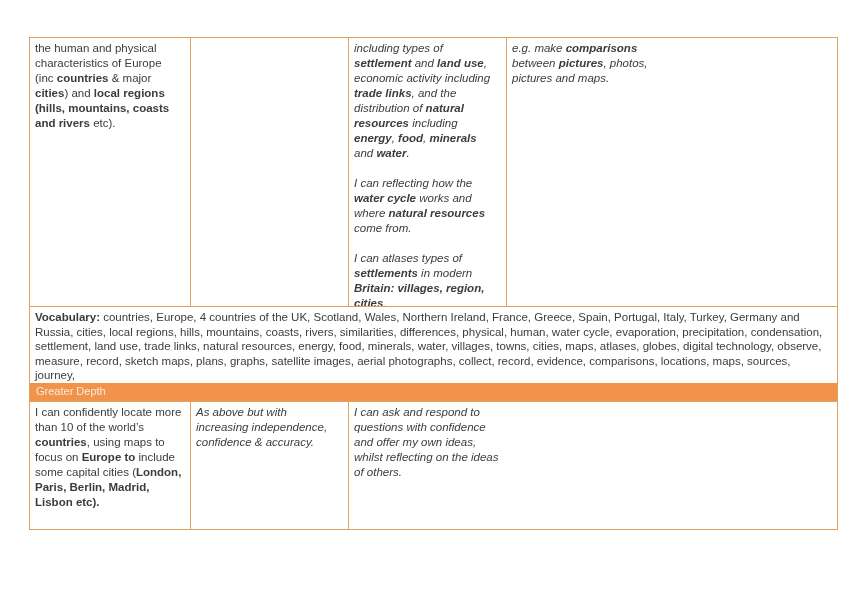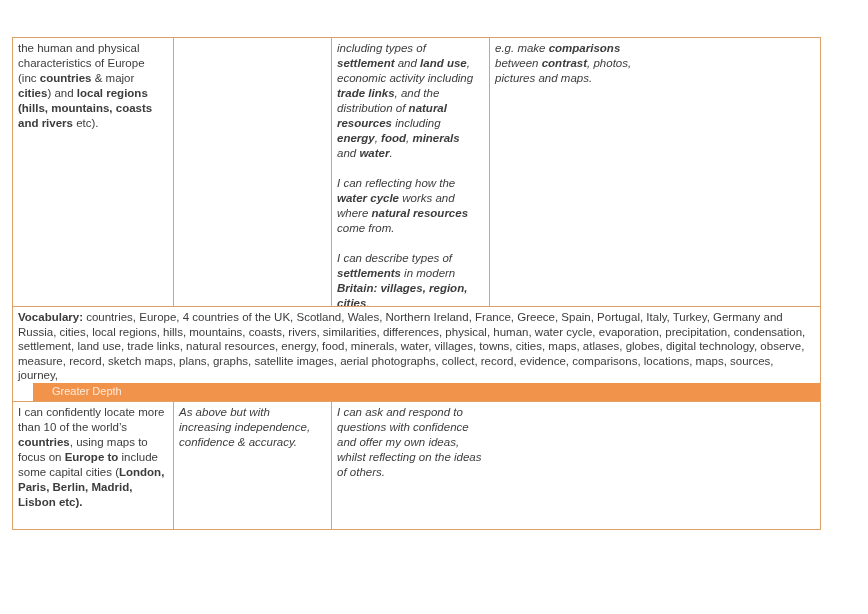--- a/index.html
+++ b/index.html
@@ -5,21 +5,21 @@
   html,body { margin:0; padding:0; }
   body {
     width:868px; height:614px;
     background:#ffffff;
     font-family:"Liberation Sans", sans-serif;
     color:#3c3c3c;
     position:relative;
     overflow:hidden;
   }
   .doc-table {
-    position:absolute; left:12px; top:37px; width:809px;
+    position:absolute; left:29px; top:37px; width:809px;
     box-sizing:border-box;
     border:1.5px solid #e0a264;
   }
   .grid-row {
     display:grid;
     grid-template-columns:160px 158px 158px 158px auto;
   }
   .row1 { height:268px; }
   .row2 { height:127px; border-top:1.5px solid #e0a264; }
   .cell {
@@ -39,45 +39,44 @@
     line-height:14.6px;
     overflow:hidden;
   }
   .band {
     box-sizing:border-box;
     height:18px;
     background:#f2934c;
     color:#fbeadb;
     font-size:11px;
     line-height:17px;
-    padding-left:19px;
+    padding-left:6px;
     overflow:hidden;
-    margin-left:20px;
   }
   .cell p, .vocab-row p { margin:0; }
   .cell p + p { margin-top:15px; }
   .b { font-weight:bold; }
 </style>
 </head>
 <body>
 
 <div class="doc-table">
 
   <div class="grid-row row1">
     <div class="cell">
         <p><span>the human and physical characteristics of Europe (inc </span><span class="b">countries</span><span> &amp; major </span><span class="b">cities</span><span>) and </span><span class="b">local regions (hills, mountains, coasts and rivers</span><span> etc).</span></p>
       </div>
     <div class="cell"></div>
     <div class="cell">
         <p><span>including types of </span><span class="b">settlement</span><span> and </span><span class="b">land use</span><span>, economic activity including </span><span class="b">trade links</span><span>, and the distribution of </span><span class="b">natural resources</span><span> including </span><span class="b">energy</span><span>, </span><span class="b">food</span><span>, </span><span class="b">minerals</span><span> and </span><span class="b">water</span><span>.</span></p>
         <p><span>I can reflecting how the </span><span class="b">water cycle</span><span> works and where </span><span class="b">natural resources</span><span> come from.</span></p>
-        <p><span>I can describe types of </span><span class="b">settlements</span><span> in modern </span><span class="b">Britain: villages, region, cities</span><span>.</span></p>
+        <p><span>I can atlases types of </span><span class="b">settlements</span><span> in modern </span><span class="b">Britain: villages, region, cities</span><span>.</span></p>
       </div>
     <div class="cell">
-        <p><span>e.g. make </span><span class="b">comparisons</span><span> between </span><span class="b">contrast</span><span>, photos, pictures and maps.</span></p>
+        <p><span>e.g. make </span><span class="b">comparisons</span><span> between </span><span class="b">pictures</span><span>, photos, pictures and maps.</span></p>
       </div>
   </div>
 
   <div class="vocab-row">
       <p><span class="b">Vocabulary:</span><span> countries, Europe, 4 countries of the UK, Scotland, Wales, Northern Ireland, France, Greece, Spain, Portugal, Italy, Turkey, Germany and Russia, cities, local regions, hills, mountains, coasts, rivers, similarities, differences, physical, human, water cycle, evaporation, precipitation, condensation, settlement, land use, trade links, natural resources, energy, food, minerals, water, villages, towns, cities, maps, atlases, globes, digital technology, observe, measure, record, sketch maps, plans, graphs, satellite images, aerial photographs, collect, record, evidence, comparisons, locations, maps, sources, journey,</span></p>
     </div>
 
   <div class="band">
     <span>Greater Depth</span>
   </div>

